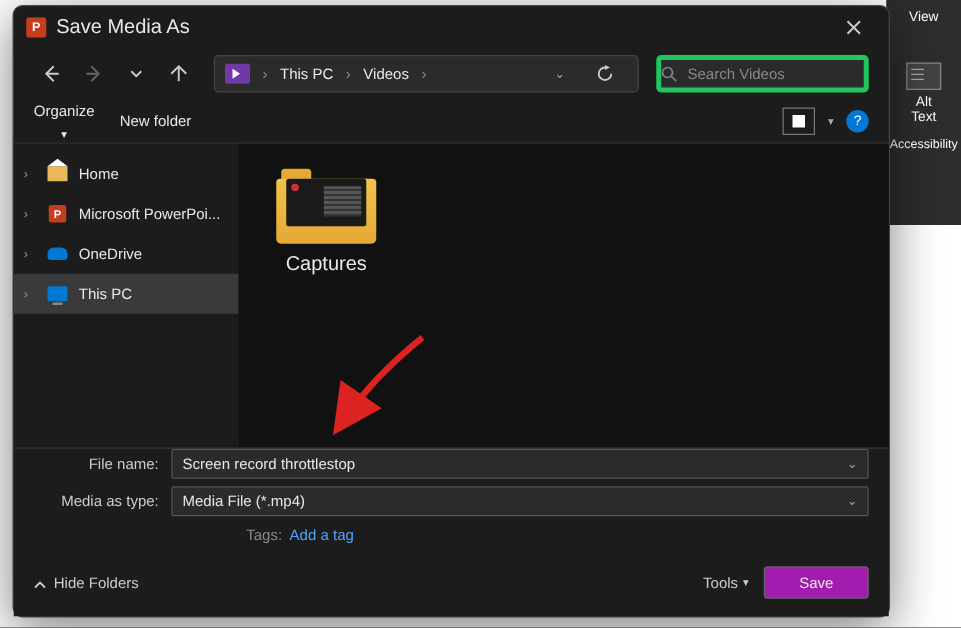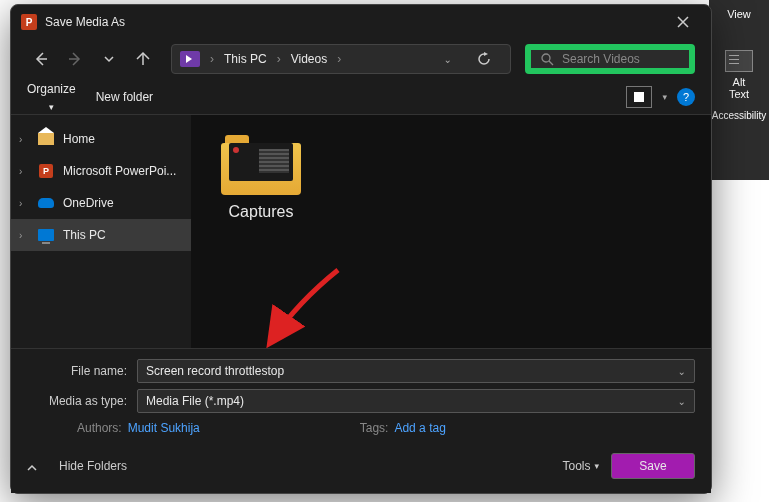--- a/index.html
+++ b/index.html
@@ -10,34 +10,34 @@
 .bg-panel .alt-icon { width: 28px; height: 22px; background: #444; margin: 0 auto 4px; border: 1px solid #888; position: relative; }
 .bg-panel .alt-icon::after { content: ""; position: absolute; width: 10px; height: 1px; background: #aaa; top: 4px; left: 3px; box-shadow: 0 4px 0 #aaa, 0 8px 0 #aaa; }
 .bg-panel .acc { margin-top: 10px; font-size: 10px; }
 .modal {
   position: absolute; left: 10px; top: 4px; width: 702px; height: 490px;
   background: #1c1c1c; border: 1px solid #444; border-radius: 8px;
   color: #e8e8e8; display: flex; flex-direction: column; box-shadow: 0 10px 40px rgba(0,0,0,0.5);
 }
 .titlebar { display: flex; align-items: center; height: 34px; padding: 0 10px; }
 .pp-icon { width: 16px; height: 16px; background: #c43e1c; border-radius: 2px; margin-right: 8px; display: flex; align-items: center; justify-content: center; color: #fff; font-size: 10px; font-weight: bold; }
-.title-text { font-size: 12px; flex: 1; }
+.title-text { font-size: 16px; flex: 1; }
 .close-btn { width: 36px; height: 28px; display: flex; align-items: center; justify-content: center; cursor: pointer; font-size: 14px; }
 .navbar { display: flex; align-items: center; height: 40px; padding: 0 16px; gap: 6px; }
 .nav-btn { width: 28px; height: 28px; display: flex; align-items: center; justify-content: center; cursor: pointer; color: #ccc; font-size: 14px; }
 .nav-btn.disabled { color: #666; }
 .addr { flex: 1; display: flex; align-items: center; background: #2b2b2b; border: 1px solid #444; border-radius: 4px; height: 30px; padding: 0 8px; gap: 10px; font-size: 12px; margin: 0 8px; }
 .addr .vid-icon { width: 20px; height: 16px; background: #6f3aa8; border-radius: 2px; position: relative; }
 .addr .vid-icon::after { content: ""; position: absolute; left: 6px; top: 4px; border-left: 6px solid #fff; border-top: 4px solid transparent; border-bottom: 4px solid transparent; }
 .addr .crumb { cursor: pointer; }
 .addr .sep { color: #888; }
 .addr .spacer { flex: 1; }
 .addr .dd { color: #aaa; font-size: 10px; padding: 0 4px; cursor: pointer; }
 .refresh { width: 36px; display: flex; justify-content: center; cursor: pointer; }
-.search { width: 170px; height: 30px; background: #2b2b2b; border: 6px solid #22c55e; border-radius: 4px; display: flex; align-items: center; padding: 0 10px; gap: 8px; color: #888; font-size: 12px; }
+.search { width: 170px; height: 30px; background: #2b2b2b; border: 4px solid #22c55e; border-radius: 4px; display: flex; align-items: center; padding: 0 0; gap: 8px; color: #888; font-size: 12px; }
 .toolbar { display: flex; align-items: center; height: 36px; padding: 0 16px; gap: 20px; font-size: 12px; border-bottom: 1px solid #333; }
 .toolbar .org { display: flex; align-items: center; gap: 6px; cursor: pointer; flex-direction: column; }
 .toolbar .nf { cursor: pointer; }
 .toolbar .right { margin-left: auto; display: flex; align-items: center; gap: 10px; }
 .view-btn { width: 26px; height: 22px; border: 1px solid #777; display: flex; align-items: center; justify-content: center; cursor: pointer; }
 .view-btn .sq { width: 10px; height: 10px; background: #fff; }
 .help { width: 18px; height: 18px; border-radius: 50%; background: #0078d4; color: #fff; display: flex; align-items: center; justify-content: center; font-size: 11px; cursor: pointer; }
 .body { flex: 1; display: flex; min-height: 0; }
 .sidebar { width: 180px; background: #1c1c1c; padding: 8px 0; font-size: 12px; overflow: hidden; }
 .sb-item { display: flex; align-items: center; height: 32px; padding: 0 8px; gap: 8px; cursor: pointer; white-space: nowrap; overflow: hidden; }
@@ -52,30 +52,30 @@
 .icn-pc::after { content: ""; position: absolute; bottom: -3px; left: 4px; width: 8px; height: 2px; background: #888; }
 .content { flex: 1; background: #111; padding: 20px; display: flex; gap: 40px; align-items: flex-start; }
 .folder-item { display: flex; flex-direction: column; align-items: center; width: 100px; cursor: pointer; }
 .folder-icon { width: 80px; height: 60px; position: relative; margin-bottom: 8px; }
 .folder-back { position: absolute; bottom: 0; width: 80px; height: 52px; background: linear-gradient(#f0c44c, #e5a935); border-radius: 3px 3px 4px 4px; }
 .folder-tab { position: absolute; top: 0; left: 4px; width: 24px; height: 12px; background: #e5a935; border-radius: 3px 3px 0 0; }
 .folder-thumb { position: absolute; top: 8px; left: 8px; width: 64px; height: 38px; background: #1a1a1a; border-radius: 2px; overflow: hidden; }
 .folder-thumb::before { content: ""; position: absolute; left: 4px; top: 4px; width: 6px; height: 6px; background: #cc3333; border-radius: 50%; }
 .folder-thumb::after { content: ""; position: absolute; right: 4px; top: 6px; width: 30px; height: 24px; background: repeating-linear-gradient(#555, #555 2px, #333 2px, #333 4px); }
 .folder-label { font-size: 16px; color: #e8e8e8; }
-.bottom { background: #1c1c1c; border-top: 1px solid #333; padding: 10px 16px 14px; font-size: 12px; }
+.bottom { background: #1c1c1c; border-top: 1px solid #333; padding: 0 16px 14px; font-size: 12px; }
 .form-row { display: flex; align-items: center; margin-bottom: 6px; }
 .form-row .lbl { width: 110px; text-align: right; padding-right: 10px; color: #ccc; }
 .form-row .inp { flex: 1; height: 24px; background: #2b2b2b; border: 1px solid #555; border-radius: 2px; display: flex; align-items: center; padding: 0 8px; color: #e8e8e8; cursor: text; }
 .form-row .inp .dd-arrow { margin-left: auto; color: #aaa; font-size: 10px; }
 .meta-row { display: flex; gap: 40px; padding-left: 50px; margin: 8px 0 18px; font-size: 12px; }
 .meta-row .ml { color: #888; margin-right: 6px; }
 .meta-row .mv { color: #4da3ff; cursor: pointer; }
 .actions { display: flex; align-items: center; gap: 12px; }
-.hide-folders { display: flex; align-items: flex-end; gap: 22px; cursor: pointer; color: #ccc; }
+.hide-folders { display: flex; align-items: flex-end; gap: 6px; cursor: pointer; color: #ccc; }
 .actions .spacer { flex: 1; }
 .tools { display: flex; align-items: center; gap: 4px; cursor: pointer; color: #ccc; }
 .btn { width: 84px; height: 26px; border: 1px solid #666; border-radius: 3px; background: #a21caf; display: flex; align-items: center; justify-content: center; cursor: pointer; }
 .arrow-annotation { position: absolute; left: 258px; top: 262px; width: 90px; height: 90px; pointer-events: none; }
 </style>
 </head>
 <body>
 
 <div class="bg-panel">
   <div class="view-tab">View</div>
@@ -215,21 +215,20 @@
       </div>
     </div>
     <div class="form-row">
       <div class="lbl">Media as type:</div>
       <div class="inp">
         <span>Media File (*.mp4)</span>
         <span class="dd-arrow">⌄</span>
       </div>
     </div>
     <div class="meta-row">
-      <div><span class="ml">Authors:</span><span class="mv">Mudit Sukhija</span></div>
       <div style="margin-left:120px"><span class="ml">Tags:</span><span class="mv">Add a tag</span></div>
     </div>
     <div class="actions">
       <div class="hide-folders">
         <svg width="10" height="10" viewBox="0 0 10 10">
             <path d="M1 7 L5 3 L9 7" stroke="#ccc" stroke-width="1.5" fill="none"></path>
           </svg>
         <span>Hide Folders</span>
       </div>
       <div class="spacer"></div>

